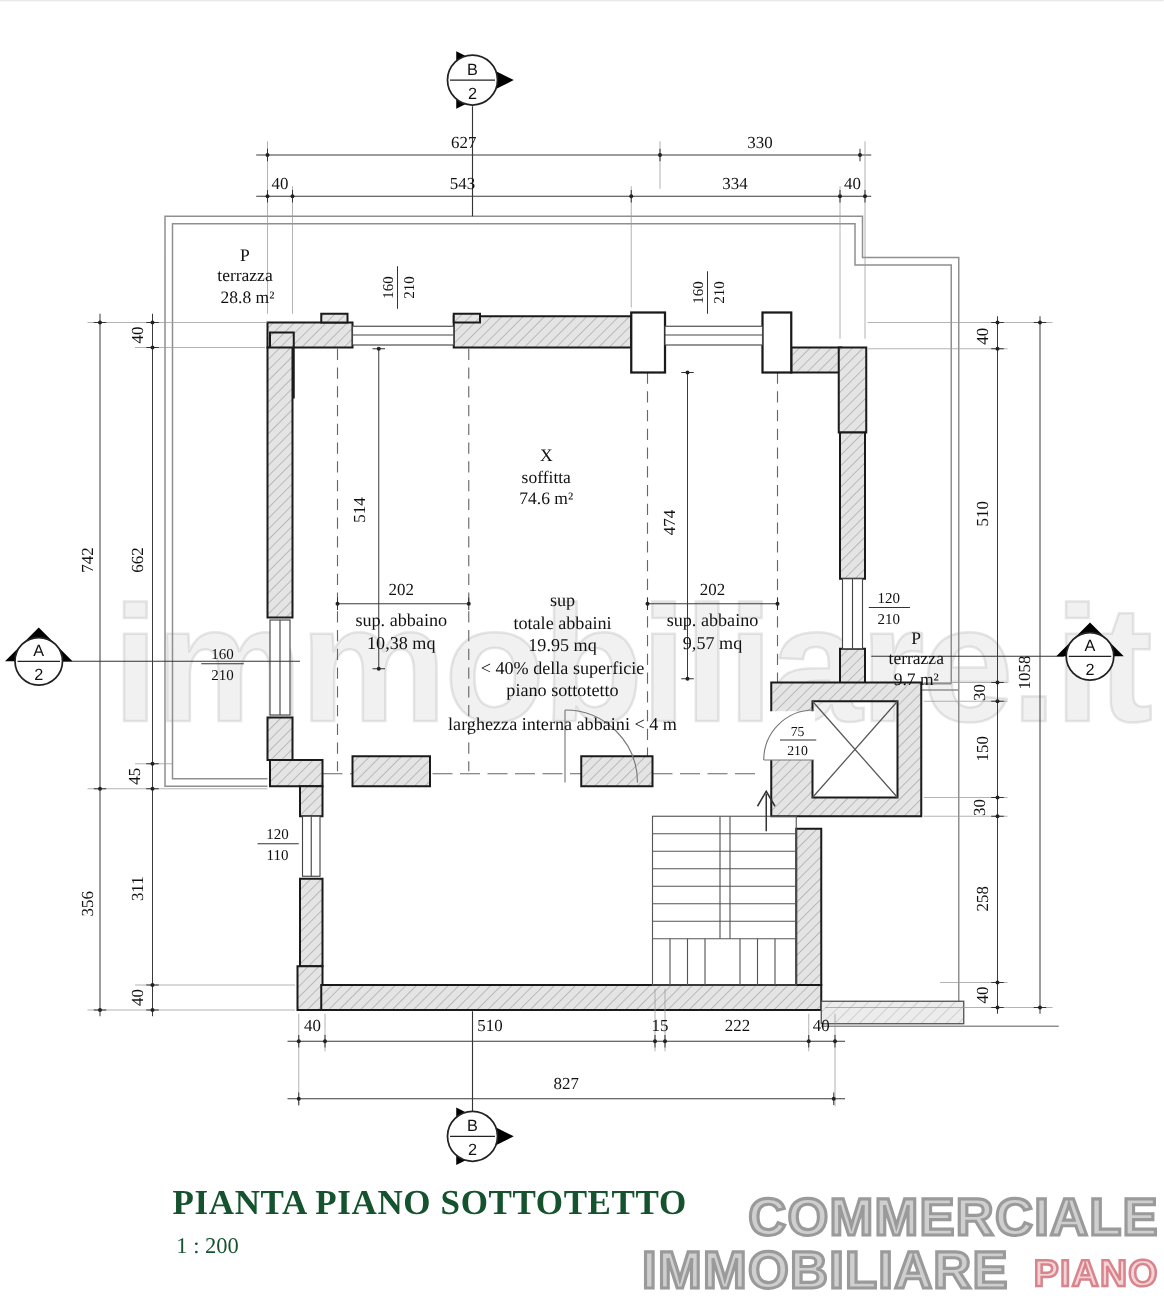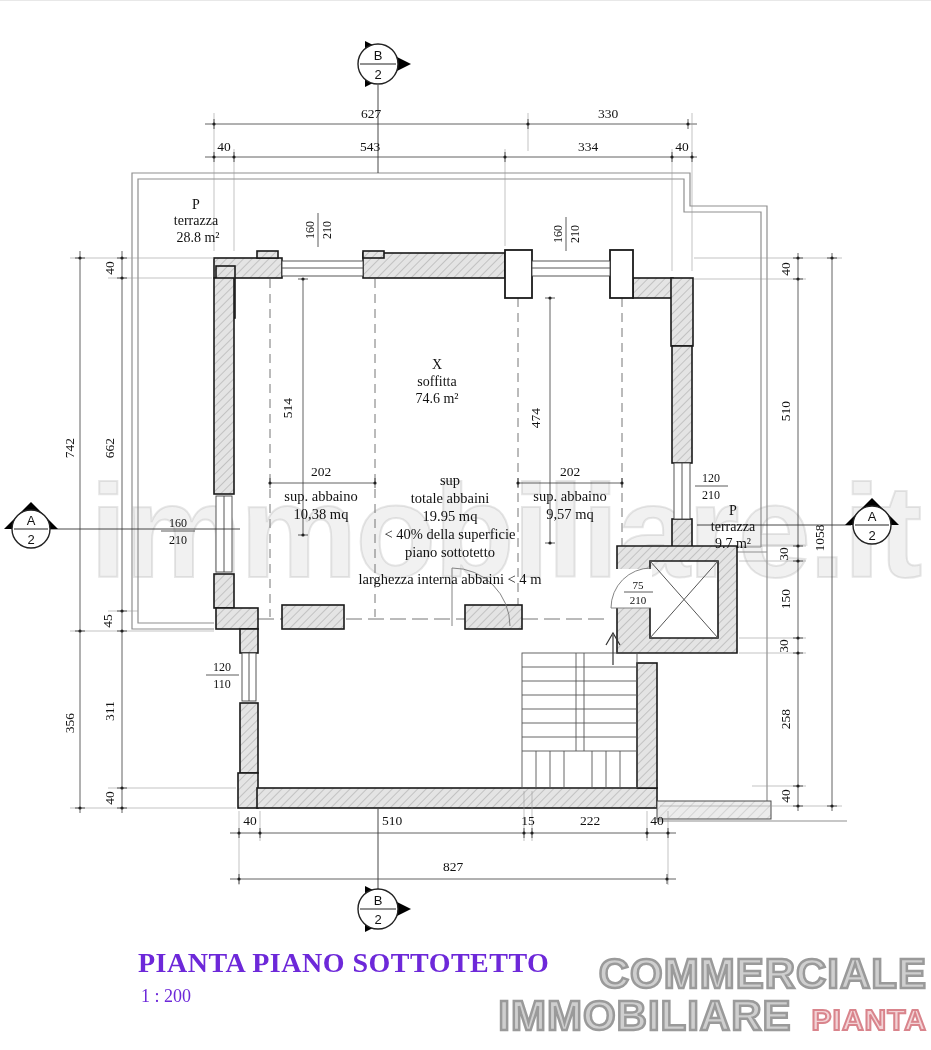--- a/index.html
+++ b/index.html
@@ -10,21 +10,21 @@
              letter-spacing:-2px;color:rgba(190,190,190,0.22);-webkit-text-stroke:2px rgba(170,170,170,0.28);
              white-space:nowrap;z-index:1;user-select:none;}
   svg.plan{position:absolute;left:0;top:0;z-index:2;}
   svg text{font-family:"Liberation Serif",serif;fill:#111;}
   .d13{font-size:13.5px;}
   .d12{font-size:12px;}
   .d11{font-size:11px;}
   .room{font-size:14px;}
   .note{font-size:14.5px;}
   .mk{font-size:13px;font-family:"Liberation Sans",sans-serif;}
-  .titleblock{position:absolute;left:138px;top:946px;z-index:3;color:#6d28d9;}
+  .titleblock{position:absolute;left:138px;top:946px;z-index:3;color:#14532d;}
   .titleblock .t1{font-family:"Liberation Serif",serif;font-size:28px;font-weight:600;letter-spacing:0.5px;}
   .titleblock .t2{font-family:"Liberation Serif",serif;font-size:18px;margin-top:7px;margin-left:3px;}
   .logo{position:absolute;right:4px;top:952px;z-index:3;text-align:right;
         font-family:"Liberation Sans",sans-serif;font-weight:bold;line-height:1.0;}
   .logo .l1{font-size:42px;color:#cfcfcf;-webkit-text-stroke:2.5px #9a9a9a;letter-spacing:1px;}
   .logo .l2row{display:flex;align-items:flex-end;justify-content:flex-end;gap:20px;}
   .logo .l2{font-size:42px;color:#cfcfcf;-webkit-text-stroke:2.5px #9a9a9a;letter-spacing:1px;}
   .logo .l3{font-size:30px;color:#f2d3d6;-webkit-text-stroke:2px #d9848c;letter-spacing:1px;padding-bottom:2px;}
 </style>
 </head>
@@ -412,17 +412,17 @@
 
   <div class="titleblock">
     <div class="t1">PIANTA PIANO SOTTOTETTO</div>
     <div class="t2">1 : 200</div>
   </div>
 
   <div class="logo">
     <div class="l1">COMMERCIALE</div>
     <div class="l2row">
       <span class="l2">IMMOBILIARE</span>
-      <span class="l3">PIANTA</span>
+      <span class="l3">PIANO</span>
     </div>
   </div>
 
 </div>
 
 </body></html>

